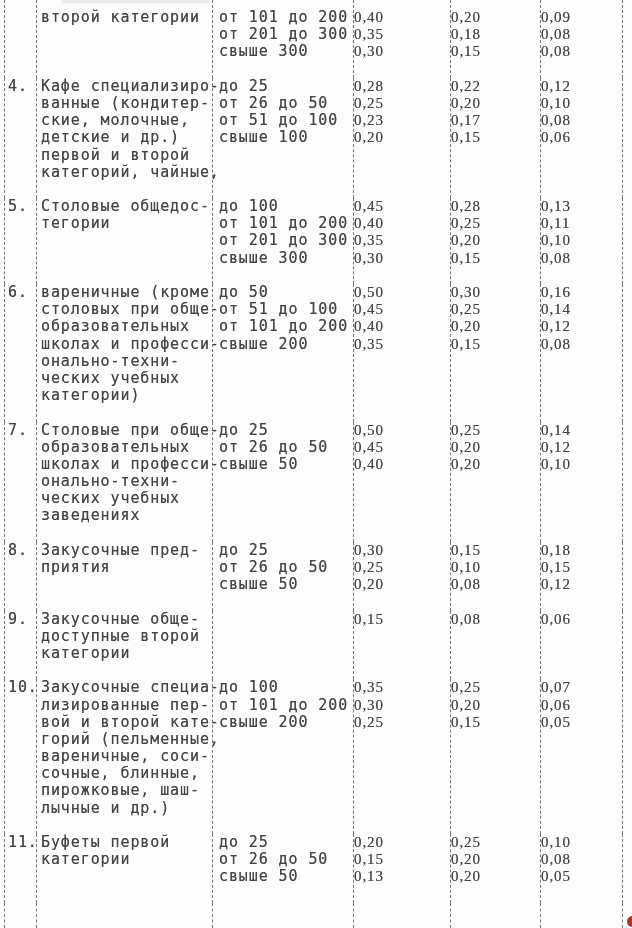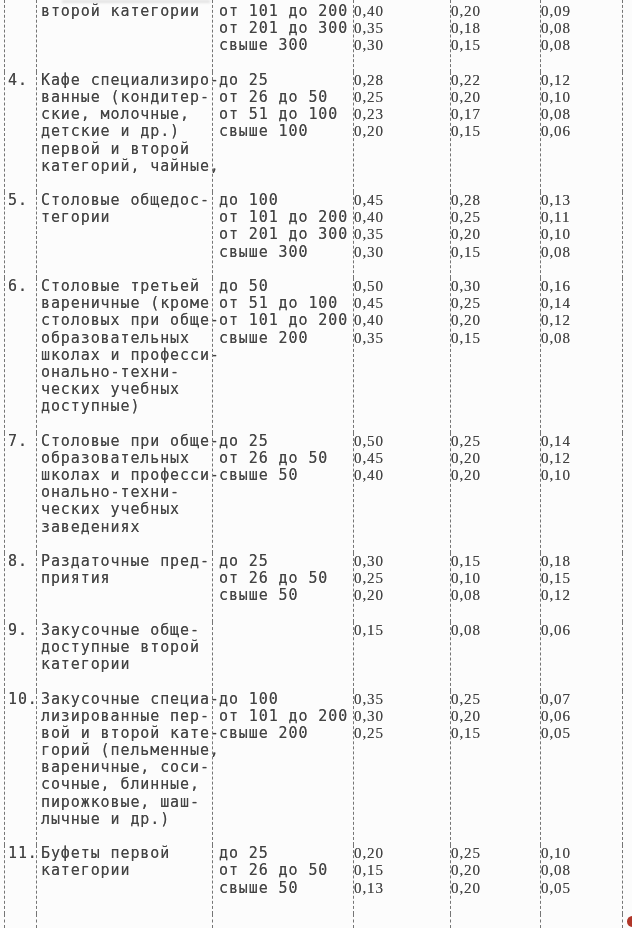--- a/index.html
+++ b/index.html
@@ -29,21 +29,21 @@
     grid-template-columns: 32px 176px 141px 97px 90px 83px;
     grid-template-rows: repeat(9, min-content) 1fr;
   }
   .cell {
     border-left: 1px dashed #757575;
     padding-bottom: 17.2px;   
     box-sizing: border-box;
     overflow: visible;
   }
   .cell.last-col { border-right: 1px dashed #757575; }
-  .cell.first-row { padding-top: 3px; }
+  .cell.first-row { padding-top: 9px; }
   .cell.filler { padding-bottom: 0; }
   .line {
     height: 17.2px;
     white-space: pre;
   }
   .c-num  { padding-left: 3px; }
   .c-name { padding-left: 4px; }
   .c-range{ padding-left: 6px; }
   .c-val  { text-align: left; font-family: Liberation Serif, serif; }
   .top-smudge {
@@ -158,28 +158,27 @@
       <div class="cell c-val last-col">
         <div class="line">0,13</div>
         <div class="line">0,11</div>
         <div class="line">0,10</div>
         <div class="line">0,08</div>
       </div>
       <div class="cell c-num">
         <div class="line">6.</div>
       </div>
       <div class="cell c-name">
-        <div class="line">Столовые третьей</div>
         <div class="line">вареничные (кроме</div>
         <div class="line">столовых при обще-</div>
         <div class="line">образовательных</div>
         <div class="line">школах и професси-</div>
         <div class="line">онально-техни-</div>
         <div class="line">ческих учебных</div>
-        <div class="line">доступные)</div>
+        <div class="line">категории)</div>
       </div>
       <div class="cell c-range">
         <div class="line">до 50</div>
         <div class="line">от 51 до 100</div>
         <div class="line">от 101 до 200</div>
         <div class="line">свыше 200</div>
       </div>
       <div class="cell c-val">
         <div class="line">0,50</div>
         <div class="line">0,45</div>
@@ -226,21 +225,21 @@
       </div>
       <div class="cell c-val last-col">
         <div class="line">0,14</div>
         <div class="line">0,12</div>
         <div class="line">0,10</div>
       </div>
       <div class="cell c-num">
         <div class="line">8.</div>
       </div>
       <div class="cell c-name">
-        <div class="line">Раздаточные пред-</div>
+        <div class="line">Закусочные пред-</div>
         <div class="line">приятия</div>
       </div>
       <div class="cell c-range">
         <div class="line">до 25</div>
         <div class="line">от 26 до 50</div>
         <div class="line">свыше 50</div>
       </div>
       <div class="cell c-val">
         <div class="line">0,30</div>
         <div class="line">0,25</div>

